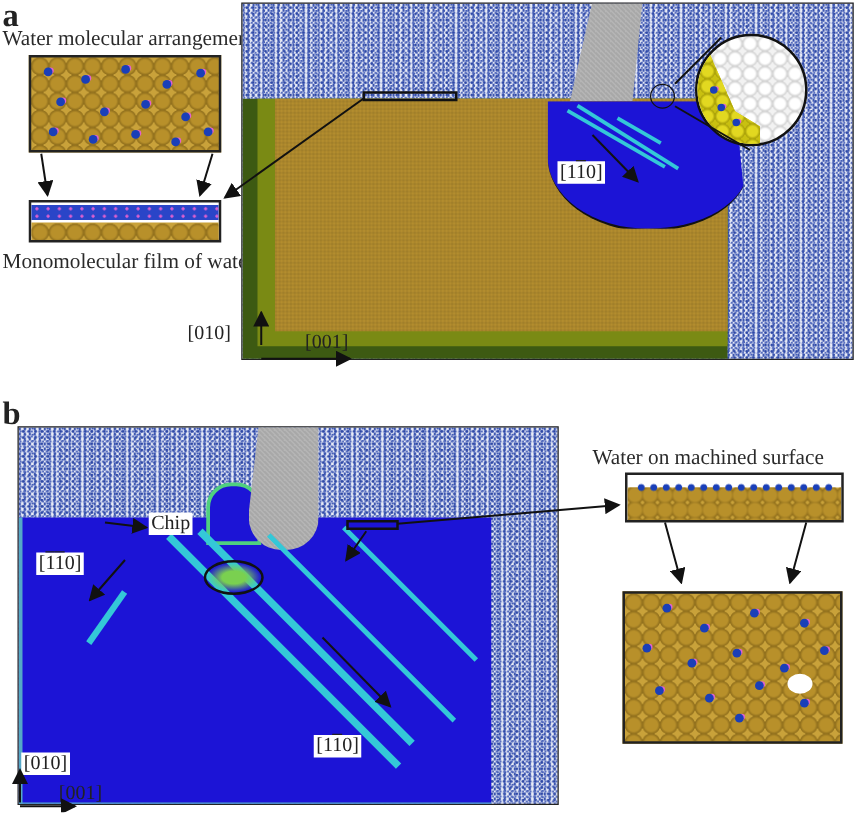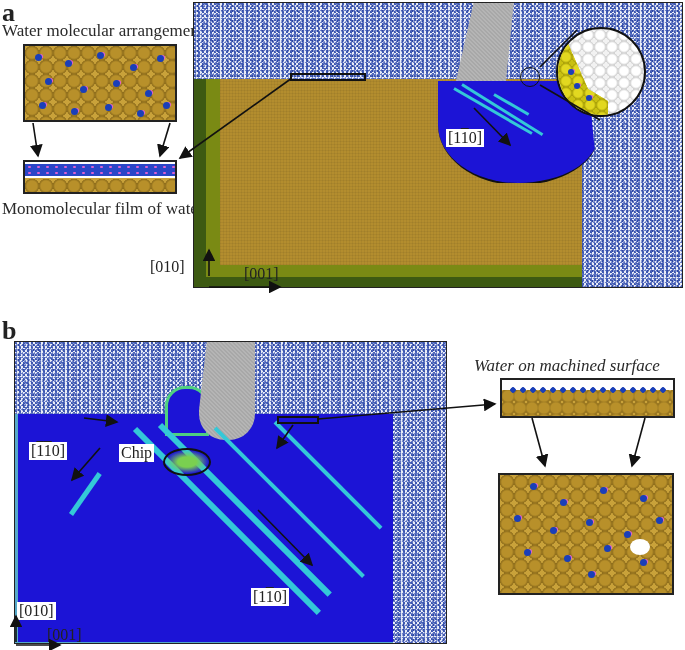--- a/index.html
+++ b/index.html
@@ -112,28 +112,28 @@
   <div class="stripe" style="left:145px; top:80px; width:240px; transform: rotate(45deg);"></div>
   <div class="stripe" style="left:200px; top:84px; width:210px; transform: rotate(45deg); height:4px;"></div>
   <div class="stripe" style="left:260px; top:78px; width:150px; transform: rotate(45deg); height:4px;"></div>
   <div class="stripe" style="left:56px; top:170px; width:50px; transform: rotate(-55deg); height:5px;"></div>
 
   <div class="abs" style="left:148px; top:106px; width:44px; height:24px; border-radius:50%; border:2px solid #111;
        background: radial-gradient(ellipse, #7ad050 30%, transparent 70%);"></div>
 
   <div class="abs" style="left:262px; top:74px; width:42px; height:8px; border:2px solid #111; box-sizing:border-box;"></div>
 
-  <div class="abs lbl" style="left:104px; top:68px;margin-top:34px;">Chip</div>
+  <div class="abs lbl" style="left:104px; top:68px;">Chip</div>
   <div class="abs lbl" style="left:14px; top:100px;"><span>[</span><span class="over">1</span><span class="over">1</span><span>0]</span></div>
   <div class="abs lbl" style="left:236px; top:246px;"><span>[1</span><span class="over">1</span><span>0]</span></div>
   <div class="abs lbl" style="left:2px; top:260px;">[010]</div>
   <div class="abs lbl" style="left:30px; top:284px; background:transparent;">[001]</div>
 </div>
 
-<div class="abs caption" style="left:474px; top:357px;font-style:italic;">Water on machined surface</div>
+<div class="abs caption" style="left:474px; top:357px;">Water on machined surface</div>
 
 <div class="abs framed" style="left:500px; top:378px; width:175px; height:40px; background:#fff; overflow:hidden;">
   <div class="abs inset-atoms" style="left:0; top:10px; width:100%; height:28px; background-size:12px 12px;"></div>
   <div class="abs" style="left:6px; top:6px; width:160px; height:8px;
        background-image: radial-gradient(circle, #1a3fb8 2.5px, transparent 3px); background-size:10px 8px;"></div>
 </div>
 
 <div class="abs framed inset-atoms" style="left:498px; top:473px; width:176px; height:122px; background-size:14px 14px;">
   <span class="mol" style="left:30px; top:8px;"></span>
     <span class="mol" style="left:60px; top:24px;"></span>

